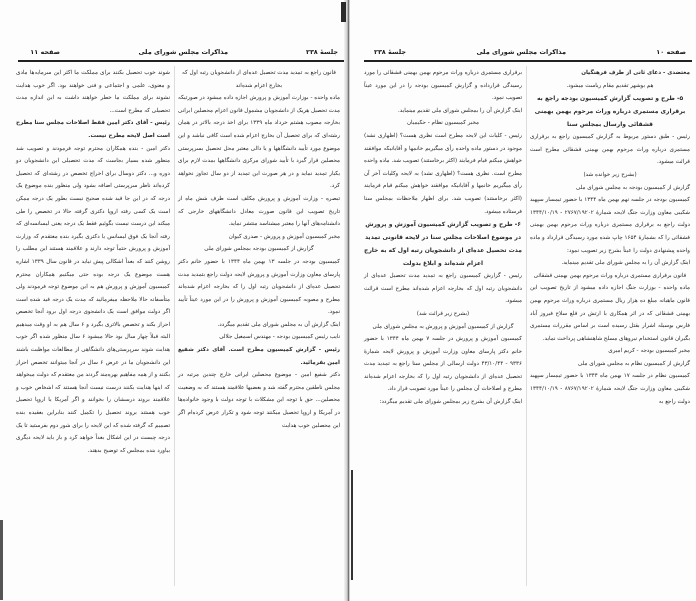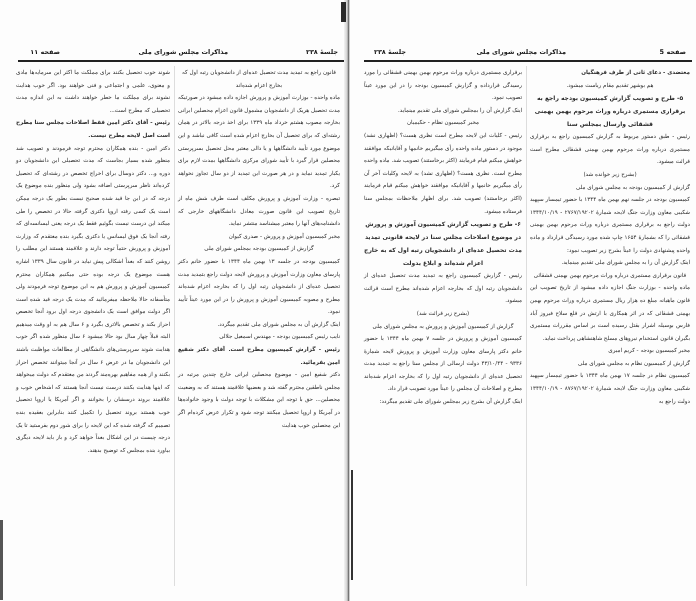--- a/index.html
+++ b/index.html
@@ -56,21 +56,21 @@
       <p>دکتر امین - بنده همکاران محترم توجه فرمودند و تصویب شد منظور شده بسیار بجاست که مدت تحصیلی این دانشجویان دو دوره و... دکتر دوسال برای اخراج تخصص در رشته‌ای که تحصیل کرده‌اند ناظر سرپرستی اضافه بشود ولی منظور بنده موضوع یک درجه که در این جا قید شده صحیح نیست بطور یک درجه ممکن است یک کسی رفته اروپا دکتری گرفته حالا در تخصص را طی میکند این درست نیست بگوئیم فقط یک درجه یعنی لیسانسه‌ای که رفته آنجا یک فوق لیسانس یا دکتری بگیرد بنده معتقدم که وزارت آموزش و پرورش حتماً توجه دارند و علاقمند هستند این مطلب را روشن کنند که بعداً اشکالی پیش نیاید در قانون سال ۱۳۳۹ اشاره هست موضوع یک درجه بوده حتی میکنیم همکاران محترم کمیسیون آموزش و پرورش هم به این موضوع توجه فرمودند ولی متأسفانه حالا ملاحظه میفرمائید که مدت یک درجه قید شده است اگر دولت موافق است یک دانشجوی درجه اول برود آنجا تخصص احراز بکند و تخصص بالاتری بگیرد و ۶ سال هم به او وقت میدهیم البته قبلاً چهار سال بود حالا میشود ۶ سال منظور شده اگر خوب هدایت شوند سرپرستی‌های دانشگاهی از مطالعات مواظبت باشند این دانشجویان ما در عرض ۶ سال در آنجا میتوانند تخصص احراز بکنند و از همه مفاهیم بهره‌مند گردند من معتقدم که دولت میخواهد که اینها هدایت بکنند درست نیست آنجا هستند که اشخاص خوب و علاقمند بروند درسشان را بخوانند و اگر آمریکا یا اروپا تحصیل خوب هستند بروند تحصیل را تکمیل کنند بنابراین بعقیده بنده تصمیم که گرفته شده که این لایحه را برای شور دوم بفرستید تا یک درجه چیست در این اشکال بعداً خواهد کرد و باز باید لایحه دیگری بیاورد بنده بمجلس که توضیح بدهند.</p>
     </div>
     <div class="scan-left-edge"></div>
   </div>
 
   <div class="gutter"></div>
   <div class="gutter-mark-top"></div>
 
   <div class="page right">
     <div class="header" style="left:0;width:346px;">
-      <span style="right:10px;">صفحه 5</span>
+      <span style="right:10px;">صفحه ۱۰</span>
       <span style="right:130px;">مذاکرات مجلس شورای ملی</span>
       <span style="right:290px;">جلسهٔ ۲۳۸</span>
     </div>
     <div class="rule" style="left:14px;width:328px;"></div>
 
     <div class="col" style="left:180px;width:160px;">
       <p class="speaker">معتضدی - دعای ثانی از طرف فرهنگیان</p>
       <p class="center">هم بوشهر تقدیم مقام ریاست میشود.</p>
       <p class="title">۵- طرح و تصویب گزارش کمیسیون بودجه راجع به برقراری مستمری درباره وراث مرحوم بهمن بهمنی قشقائی وارسال بمجلس سنا</p>
       <p>رئیس - طبق دستور مربوط به گزارش کمیسیون راجع به برقراری مستمری درباره وراث مرحوم بهمن بهمنی قشقائی مطرح است قرائت میشود.</p>

